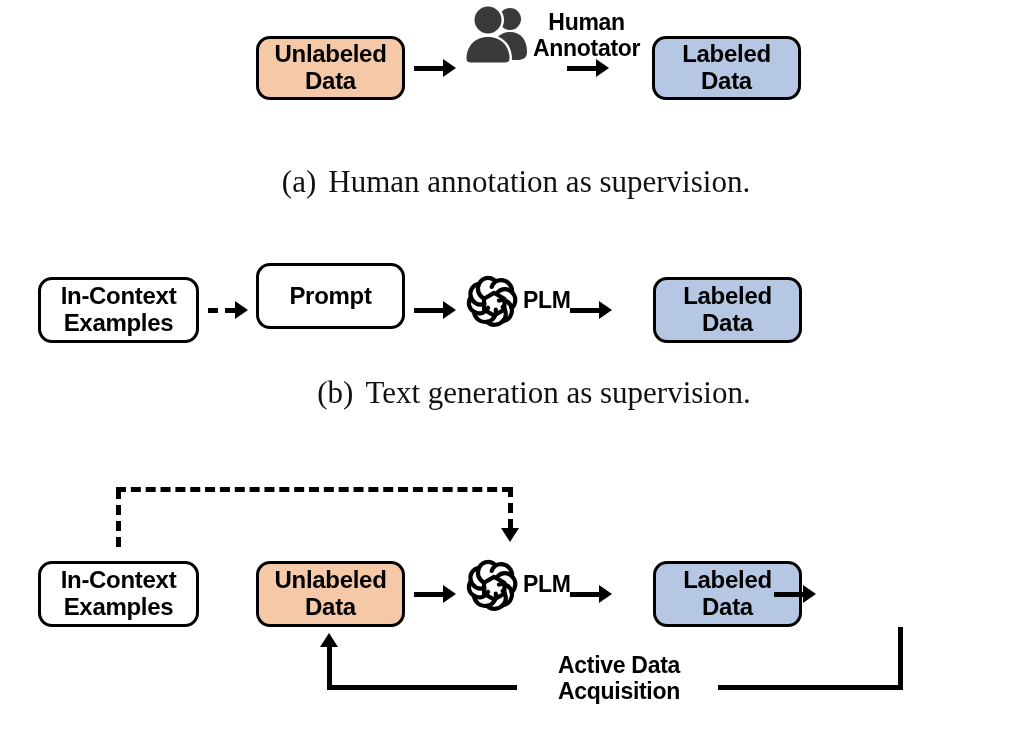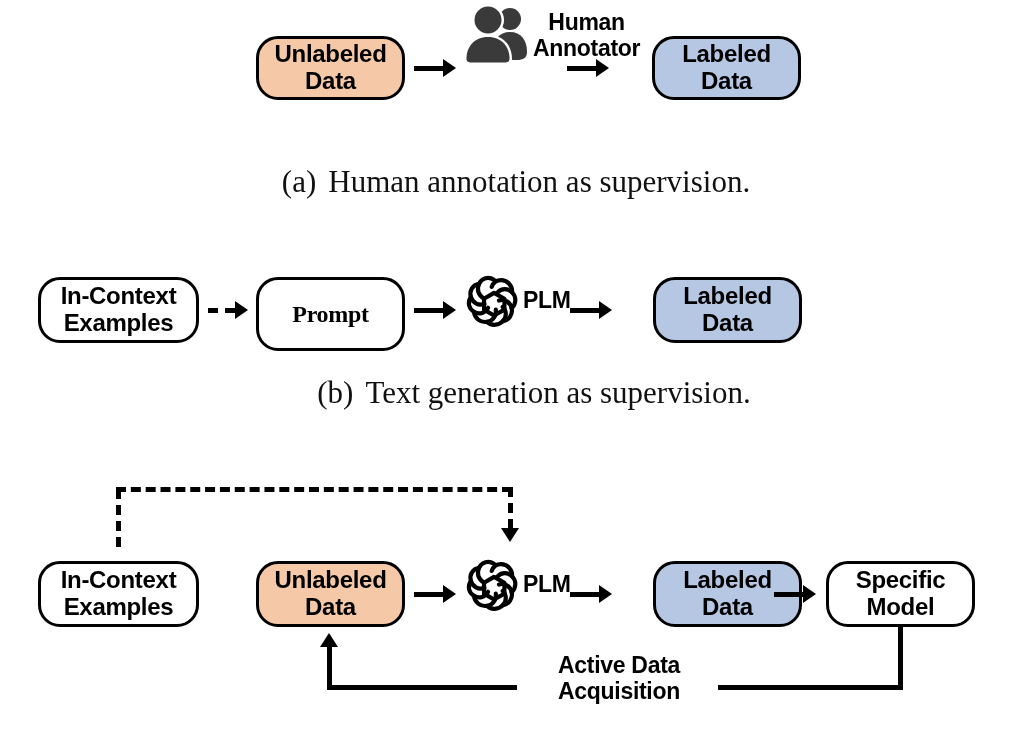--- a/index.html
+++ b/index.html
@@ -14,21 +14,21 @@
     background: #ffffff;
     font-family: "Liberation Sans", sans-serif;
     overflow: hidden;
   }
 
   
   .node {
     position: absolute;
     box-sizing: border-box;
     border: 3px solid #000000;
-    border-radius: 22px;
+    border-radius: 14px;
     display: flex;
     align-items: center;
     justify-content: center;
     text-align: center;
     font-weight: bold;
     font-size: 24px;
     line-height: 1.12;
     color: #000000;
     letter-spacing: -0.3px;
     background: #ffffff;
@@ -183,21 +183,21 @@
   <div class="node white" style="left:38px; top:277px; width:161px; height:66px;">
     <span class="lbl">In-Context
 Examples</span>
   </div>
 
   <div class="arrow-h dashed" style="left:208px; top:310px; width:40px;">
     <span class="shaft"></span>
     <span class="head"></span>
   </div>
 
-  <div class="node white" style="left:256px; top:277px; width:149px; height:74px;font-family:Liberation Serif, serif;">
+  <div class="node white" style="left:256px; top:263px; width:149px; height:66px;">
     <span class="lbl">Prompt</span>
   </div>
 
   <div class="arrow-h" style="left:414px; top:310px; width:42px;">
     <span class="shaft"></span>
     <span class="head"></span>
   </div>
 
   <div class="iconnode" style="left:465px; top:272px; width:100px;">
     <span>
@@ -279,24 +279,20 @@
   <div class="node blue" style="left:616px; top:561px; width:149px; height:66px;">
     <span class="lbl">Labeled
 Data</span>
   </div>
 
   <div class="arrow-h" style="left:774px; top:594px; width:42px;">
     <span class="shaft"></span>
     <span class="head"></span>
   </div>
 
-  <div class="node white" style="left:826px; top:561px; width:149px; height:66px;">
-    <span class="lbl">Specific
-Model</span>
-  </div>
 
   <div class="seg-v" style="left:898px; top:627px; height:63px;"></div>
   <div class="seg-h" style="left:718px; top:685px; width:185px;"></div>
   <div class="seg-h" style="left:327px; top:685px; width:190px;"></div>
   <div class="seg-v" style="left:327px; top:647px; height:43px;"></div>
   <div class="head-up" style="left:320px; top:633px;"></div>
 
   <div class="loop-label" style="left:521px; top:652px; width:196px;">Active Data
 Acquisition</div>
 

